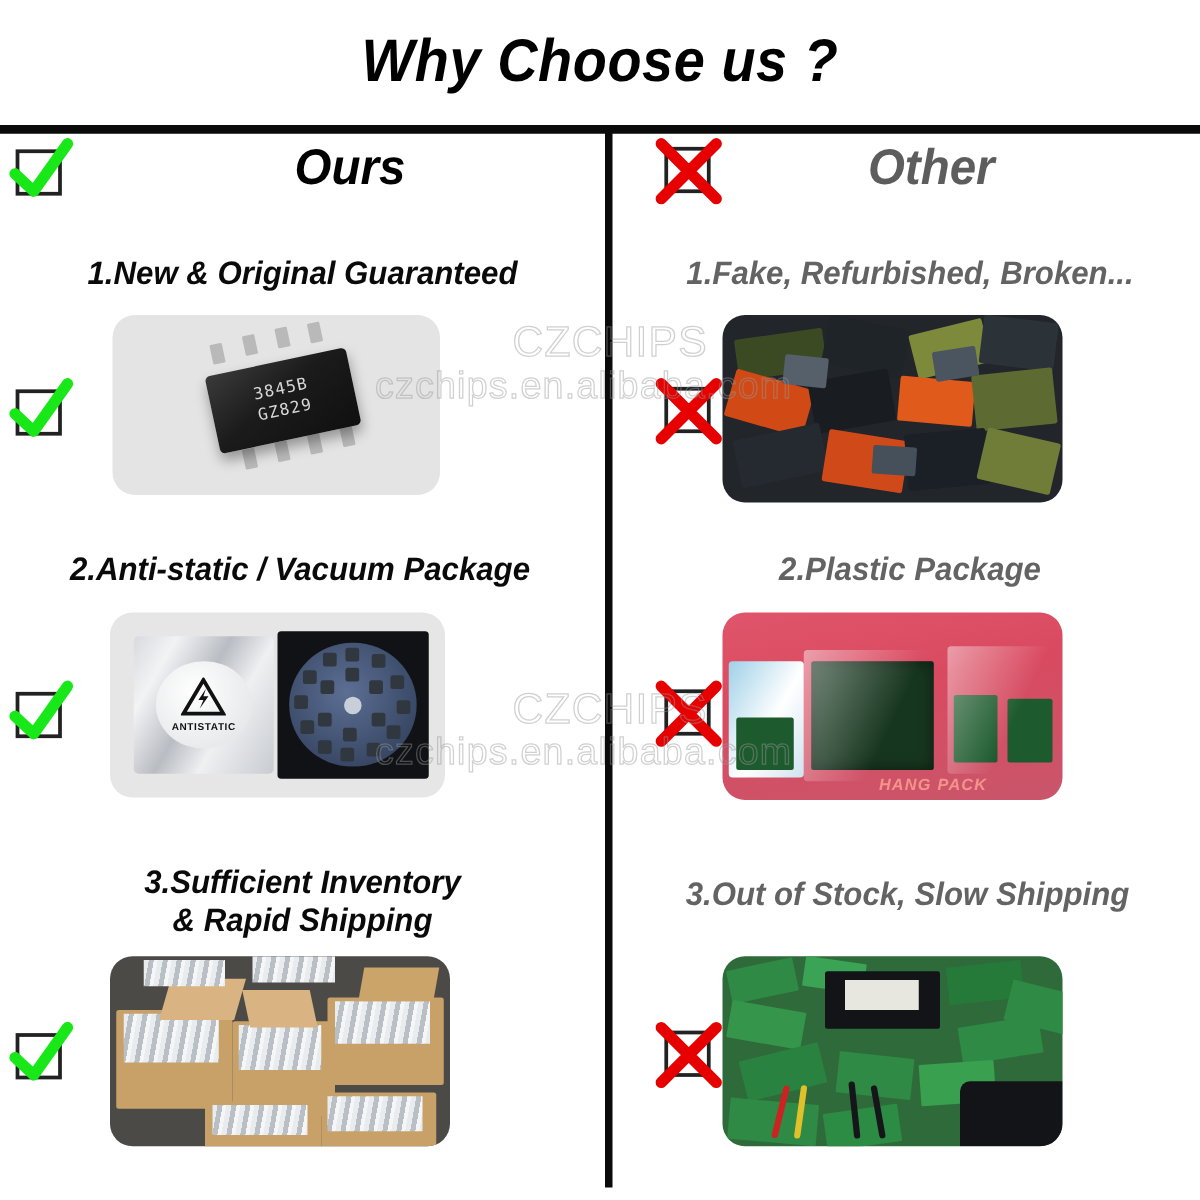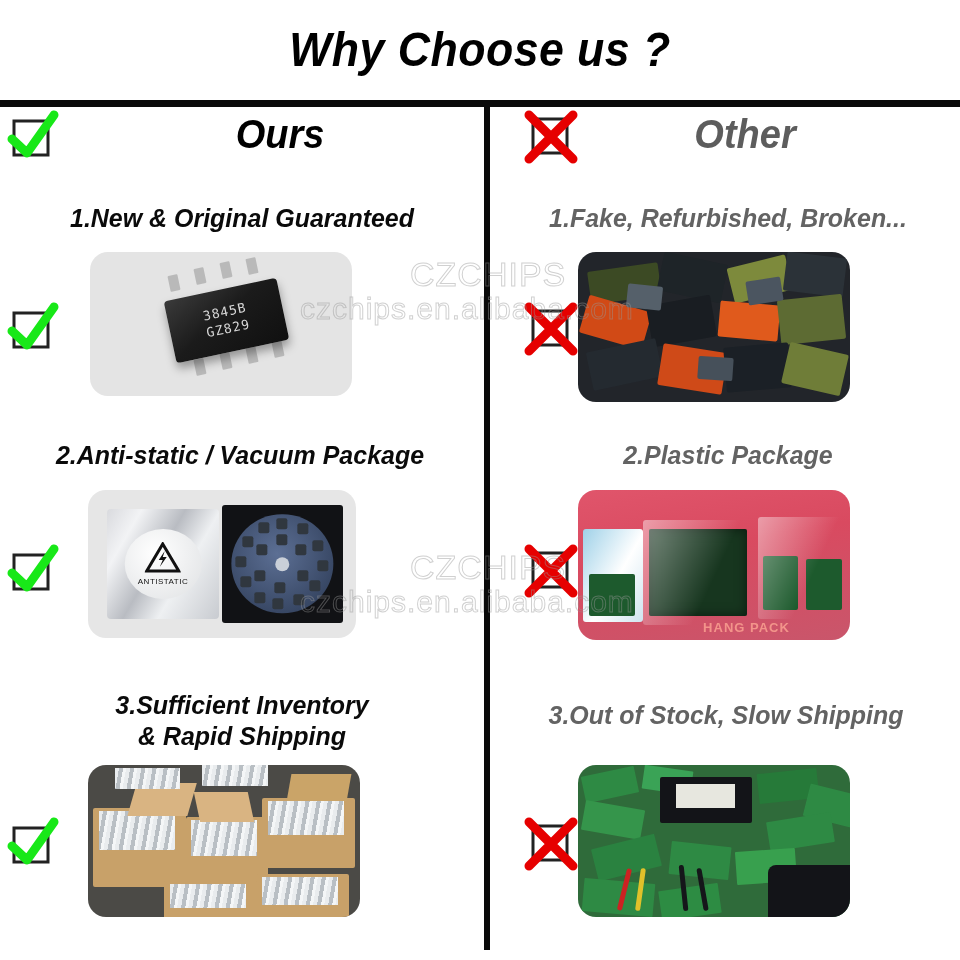--- a/index.html
+++ b/index.html
@@ -149,21 +149,21 @@
   .asdisc {
     position: absolute; left: 50%; top: 50%;
     width: 68%; height: 64%;
     transform: translate(-50%,-50%);
     border-radius: 50%;
     background: radial-gradient(circle at 40% 35%,#ffffff,#dfe1e3);
     display: flex; flex-direction: column;
     align-items: center; justify-content: center;
   }
   .as-label {
-    font-size: 8px; font-weight: normal; letter-spacing: .5px;
+    font-size: 8px; font-weight: bold; letter-spacing: .5px;
     color: #111; margin-top: 3px;
   }
   .reel {
     position: absolute; right: 5%; top: 10%; width: 45%; height: 80%;
     background: #111215; border-radius: 3px;
   }
   .reel-inner {
     position: absolute; left: 50%; top: 50%;
     width: 84%; height: 84%; transform: translate(-50%,-50%);
     border-radius: 50%;
@@ -174,21 +174,21 @@
     width: 14%; height: 14%; transform: translate(-50%,-50%);
     border-radius: 50%; background: #c9cfd8;
   }
   .reel-pocket {
     position: absolute; width: 11px; height: 11px;
     background: #30373f; border-radius: 2px;
     margin-left: -5.5px; margin-top: -5.5px;
   }
 
   
-  .bg-pink { background: linear-gradient(170deg,#e0556b 0%,#d94a60 40%,#c9566b 100%); }
+  .bg-pink { background: linear-gradient(170deg,#e0556b 0%,#d94a60 40%,#c9566b 100%); font-style: italic; }
   .pcb-dark {
     position: absolute; background: #17361f; border-radius: 2px;
     box-shadow: inset 0 0 12px rgba(0,0,0,.5);
   }
   .pcb-green {
     position: absolute; background: #1d5a2d; border-radius: 2px;
   }
   .bag-sheen {
     position: absolute;
     background: linear-gradient(115deg,rgba(255,255,255,.45),rgba(255,255,255,0) 60%);

